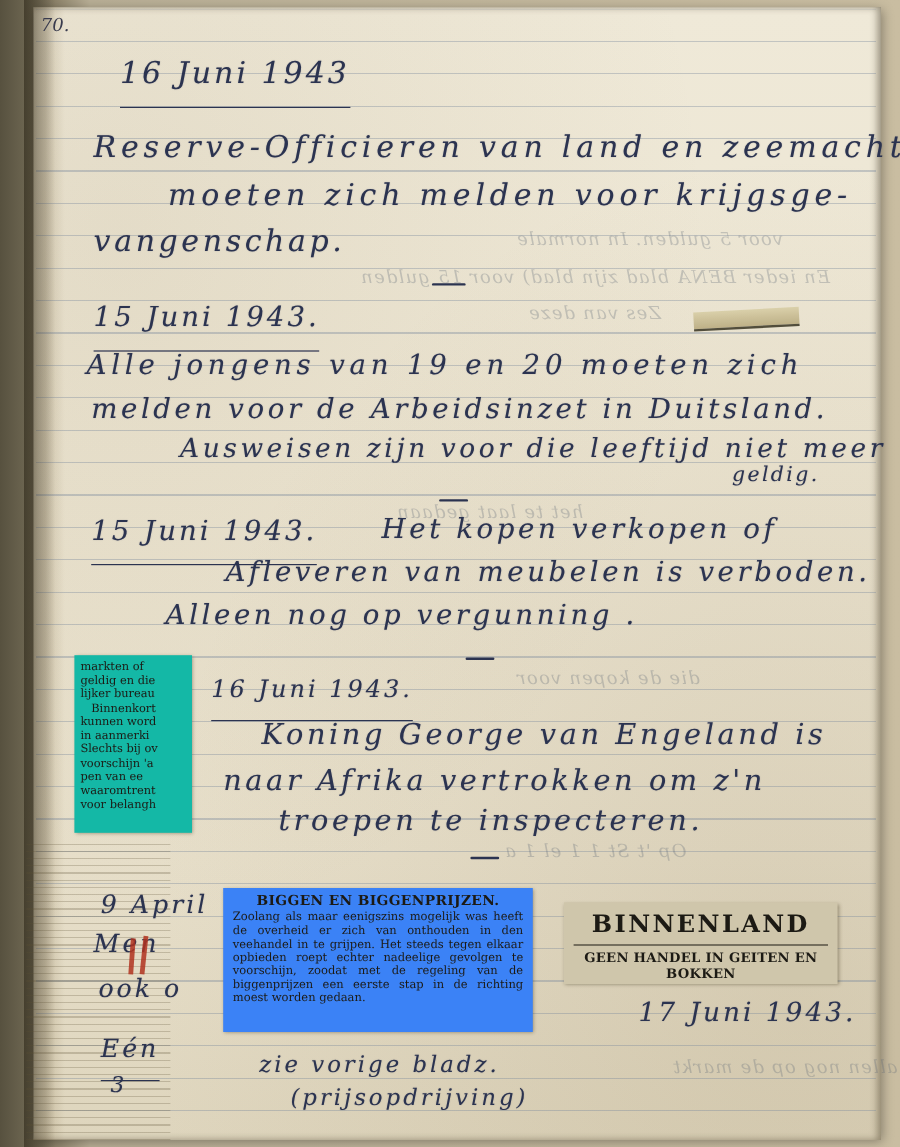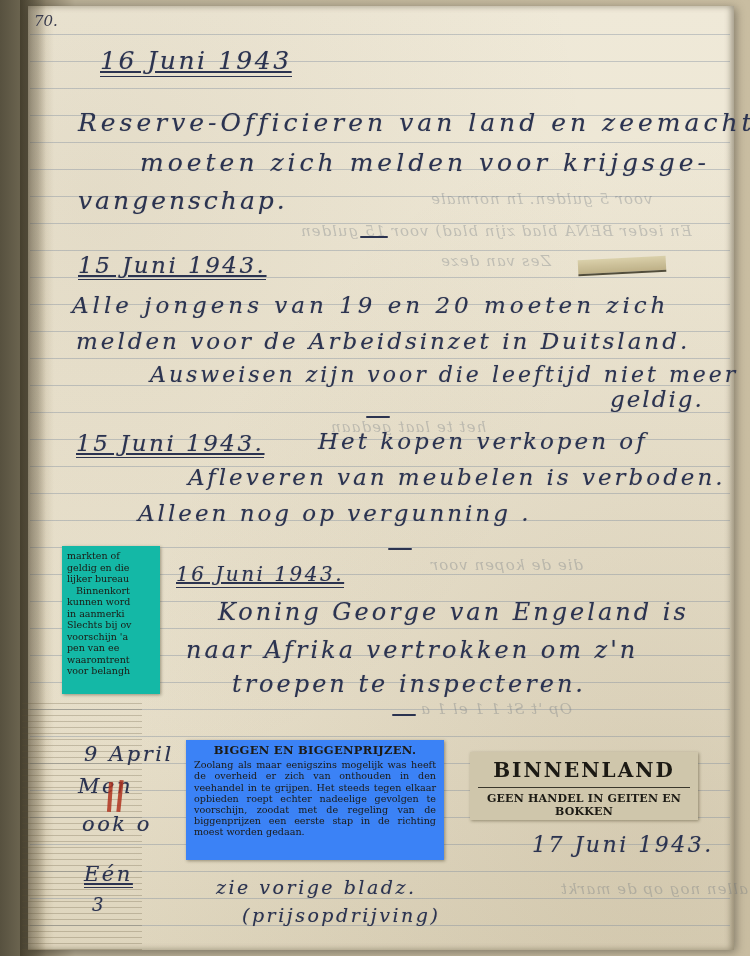--- a/index.html
+++ b/index.html
@@ -101,21 +101,21 @@
   
   .hw {
     position: absolute;
     color: #2b3350;
     font-family: "DejaVu Serif", serif;
     font-style: italic;
     letter-spacing: 2.5px;
     white-space: nowrap;
     text-shadow: 0 0 1px rgba(40,50,80,0.35);
   }
-  .hw.u { border-bottom: 1.6px solid #2b3350; padding-bottom: 1px; text-decoration: underline; }
+  .hw.u { border-bottom: 1.6px solid #2b3350; padding-bottom: 14px; }
   .dash {
     position: absolute;
     height: 2px;
     background: #2b3350;
     border-radius: 1px;
   }
   .page-no {
     position: absolute;
     left: 34px;
     top: 12px;
@@ -216,21 +216,21 @@
   <div class="hw" style="left:140px; top:148px; font-size:25px; letter-spacing:4px;">moeten zich melden voor krijgsge-</div>
   <div class="hw" style="left:78px; top:186px; font-size:25px; letter-spacing:3px;">vangenschap.</div>
   <div class="dash" style="left:360px; top:236px; width:28px;"></div>
 
   <div class="hw u" style="left:78px; top:252px; font-size:23px;">15 Juni 1943.</div>
   <div class="tape"></div>
 
   <div class="hw" style="left:72px; top:292px; font-size:23px; letter-spacing:4px;">Alle jongens van 19 en 20 moeten zich</div>
   <div class="hw" style="left:76px; top:328px; font-size:23px; letter-spacing:3px;">melden voor de Arbeidsinzet in Duitsland.</div>
   <div class="hw" style="left:150px; top:362px; font-size:22px; letter-spacing:3px;">Ausweisen zijn voor die leeftijd niet meer</div>
-  <div class="hw" style="left:610px; top:386px; font-size:23px; letter-spacing:2px;">geldig.</div>
+  <div class="hw" style="left:610px; top:386px; font-size:17px; letter-spacing:2px;">geldig.</div>
   <div class="dash" style="left:366px; top:416px; width:24px;"></div>
 
   <div class="hw u" style="left:76px; top:430px; font-size:23px;">15 Juni 1943.</div>
   <div class="hw" style="left:318px; top:428px; font-size:23px; letter-spacing:3px;">Het kopen verkopen of</div>
   <div class="hw" style="left:188px; top:464px; font-size:23px; letter-spacing:3px;">Afleveren van meubelen is verboden.</div>
   <div class="hw" style="left:138px; top:500px; font-size:23px; letter-spacing:3px;">Alleen nog op vergunning .</div>
   <div class="dash" style="left:388px; top:548px; width:24px;"></div>
 
   <div class="hw u" style="left:176px; top:562px; font-size:20px;">16 Juni 1943.</div>
   <div class="hw" style="left:218px; top:598px; font-size:24px; letter-spacing:3px;">Koning George van Engeland is</div>

